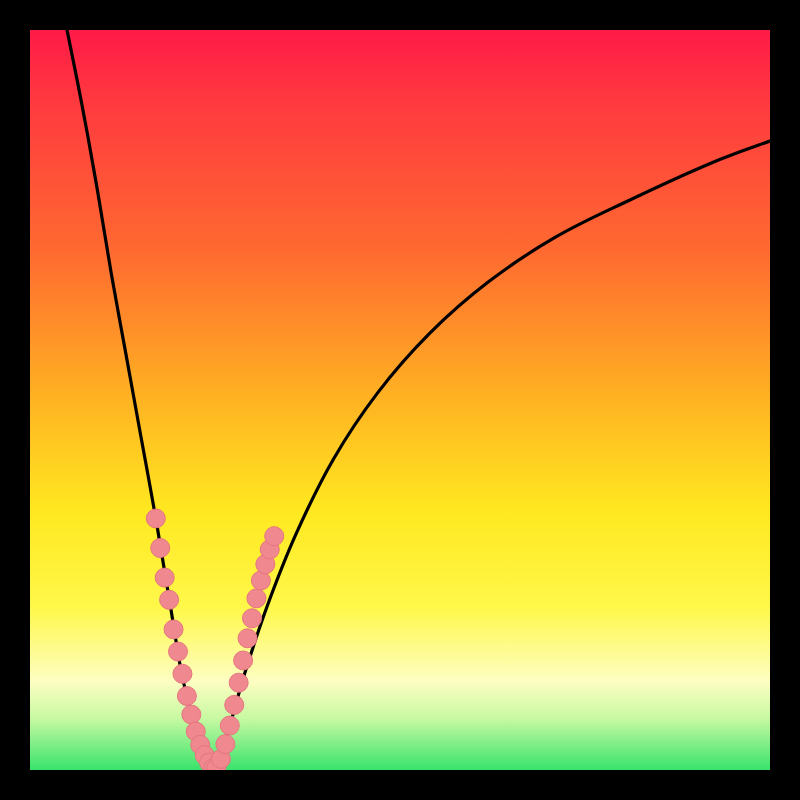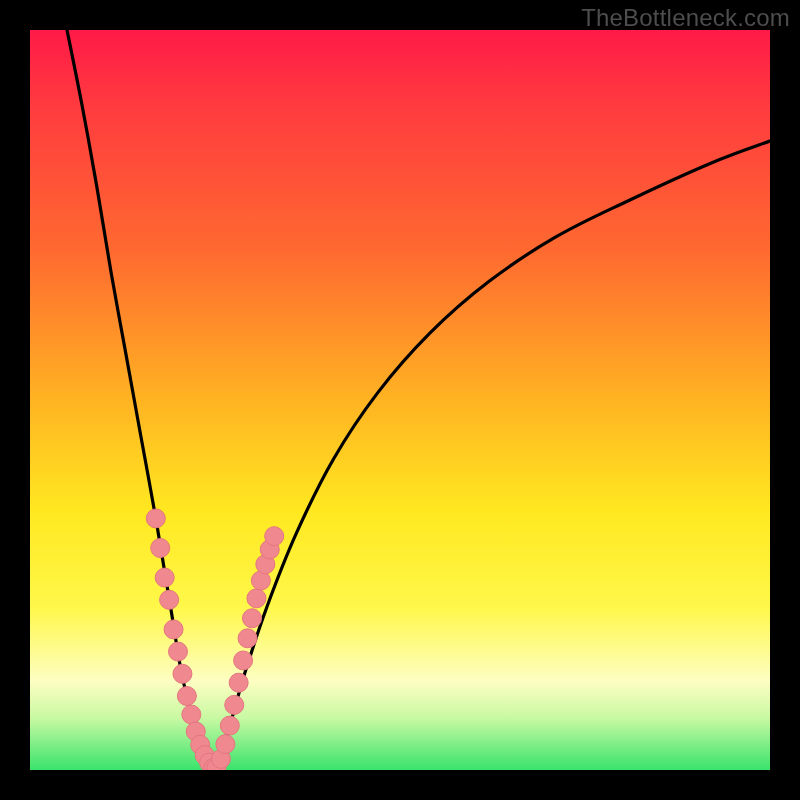--- a/index.html
+++ b/index.html
@@ -88,14 +88,13 @@
         <circle cx="213.12000000000003" cy="630.48" r="9.5" fill="#f08890" stroke="#e57580" stroke-width="1"></circle>
         <circle cx="217.55999999999997" cy="608.28" r="9.5" fill="#f08890" stroke="#e57580" stroke-width="1"></circle>
         <circle cx="222" cy="588.3" r="9.5" fill="#f08890" stroke="#e57580" stroke-width="1"></circle>
         <circle cx="226.44" cy="568.32" r="9.5" fill="#f08890" stroke="#e57580" stroke-width="1"></circle>
         <circle cx="230.88" cy="550.56" r="9.5" fill="#f08890" stroke="#e57580" stroke-width="1"></circle>
         <circle cx="235.32" cy="534.28" r="9.5" fill="#f08890" stroke="#e57580" stroke-width="1"></circle>
         <circle cx="239.76000000000002" cy="519.48" r="9.5" fill="#f08890" stroke="#e57580" stroke-width="1"></circle>
         <circle cx="244.20000000000002" cy="506.15999999999997" r="9.5" fill="#f08890" stroke="#e57580" stroke-width="1"></circle>
       </svg>
   </div>
-  <div class="watermark">TheBottleneck.com</div>
 </div>
 
 </body></html>

